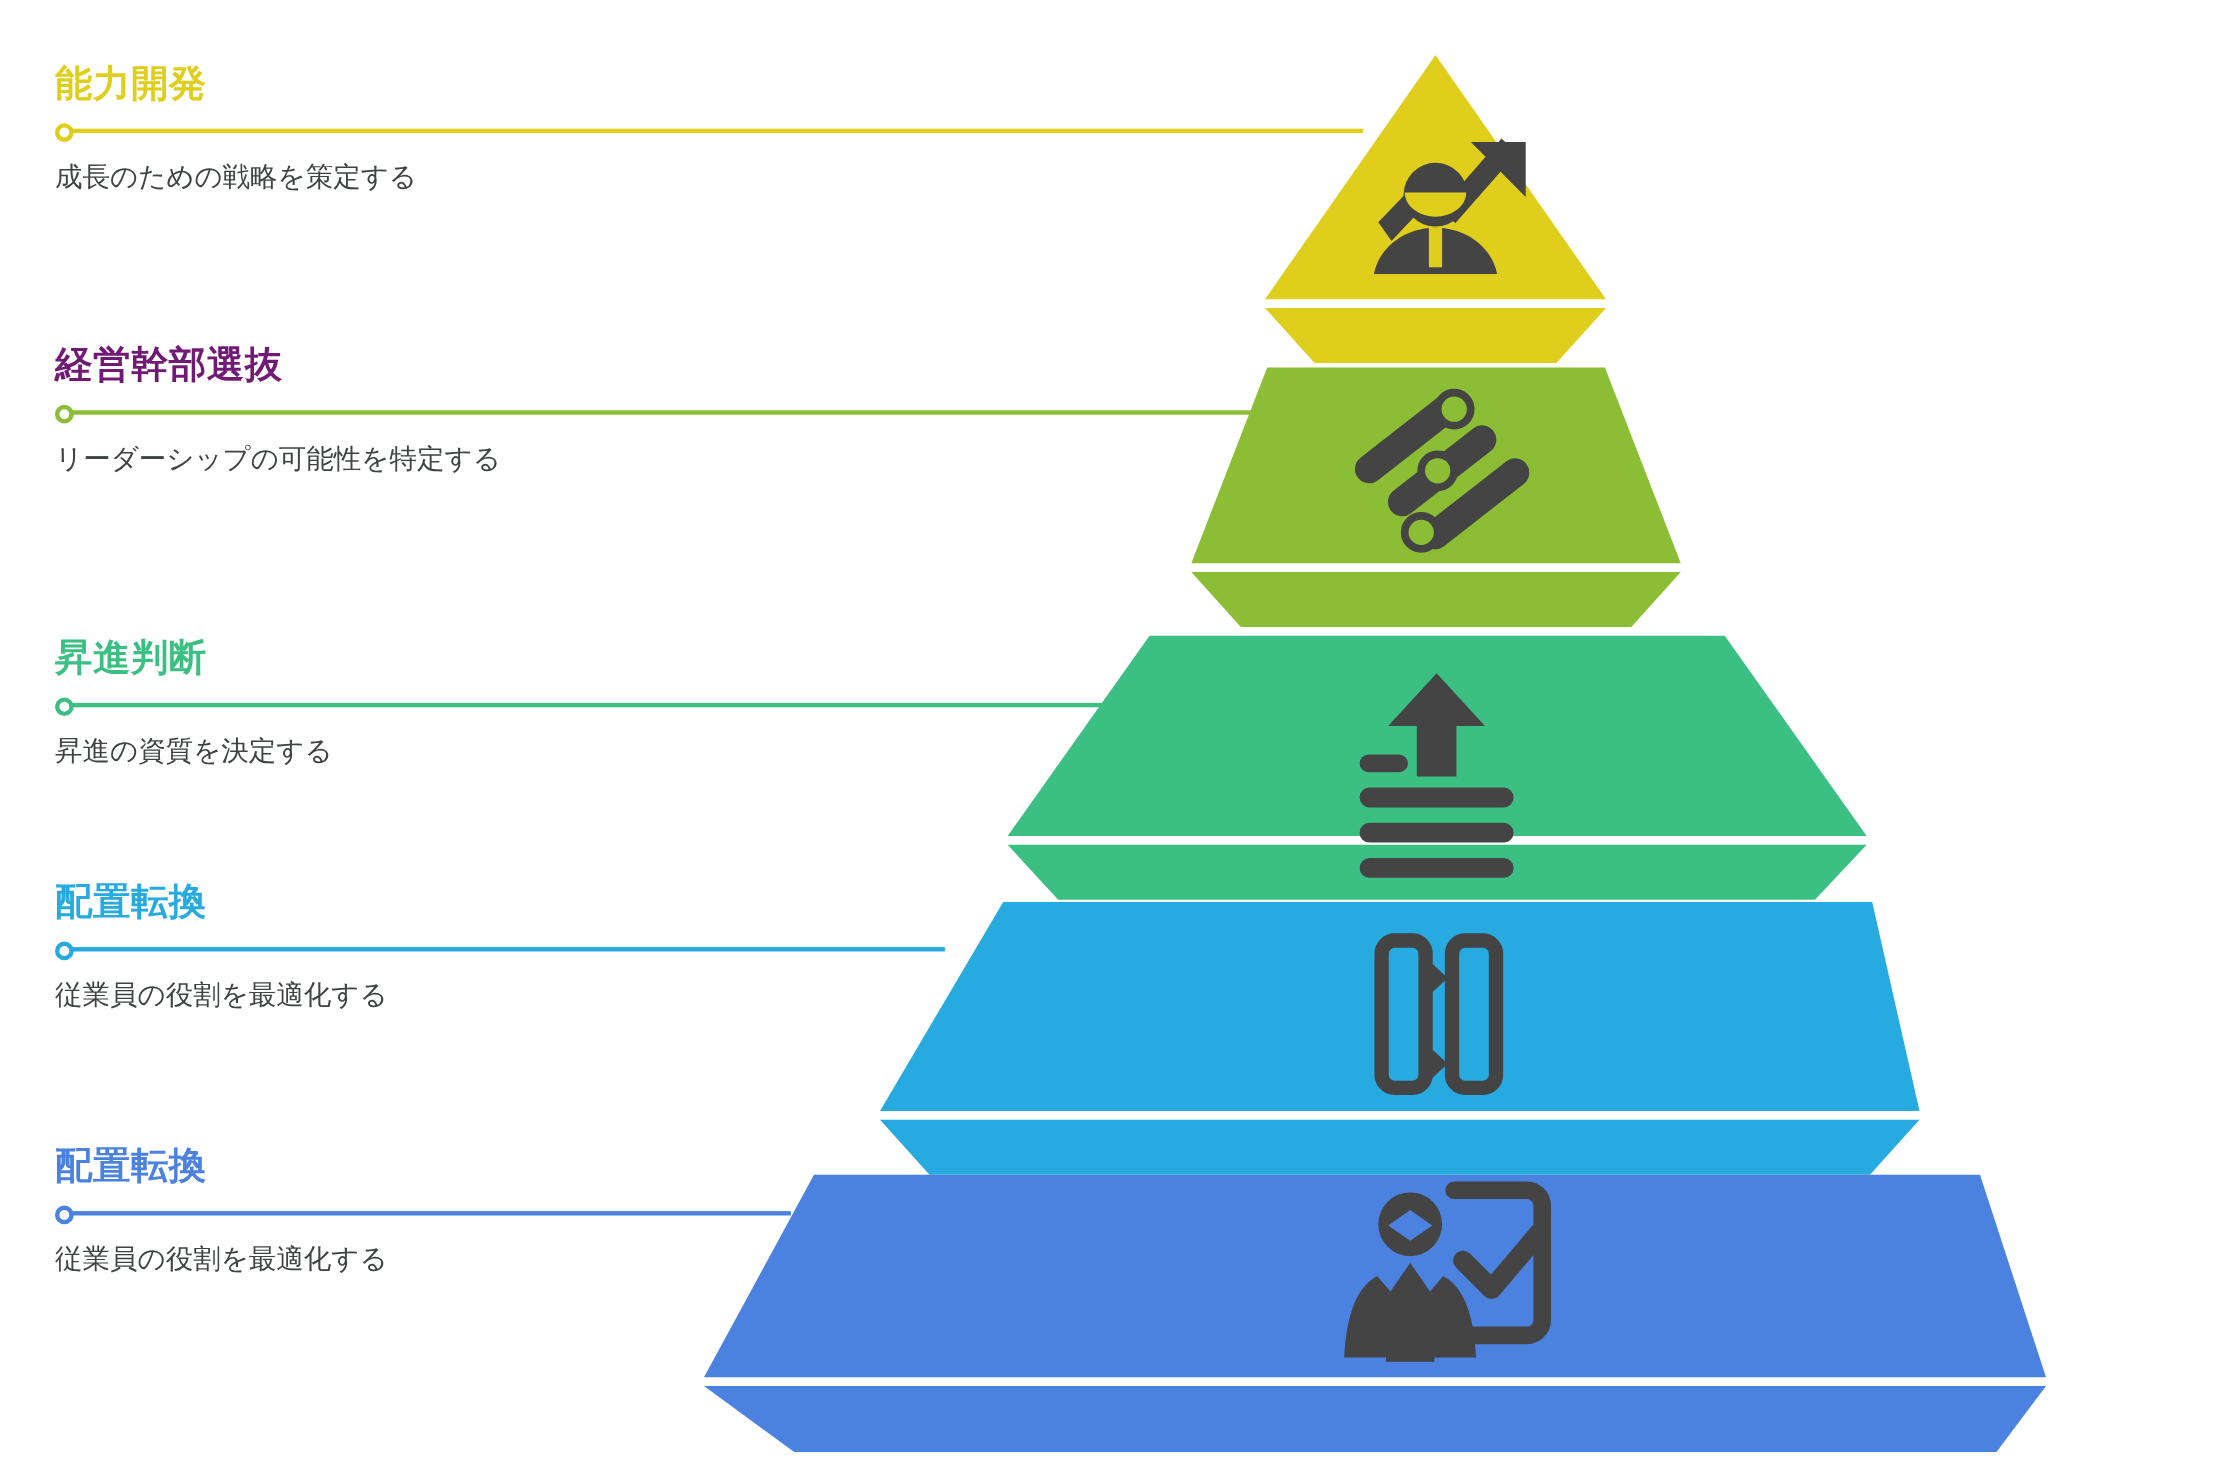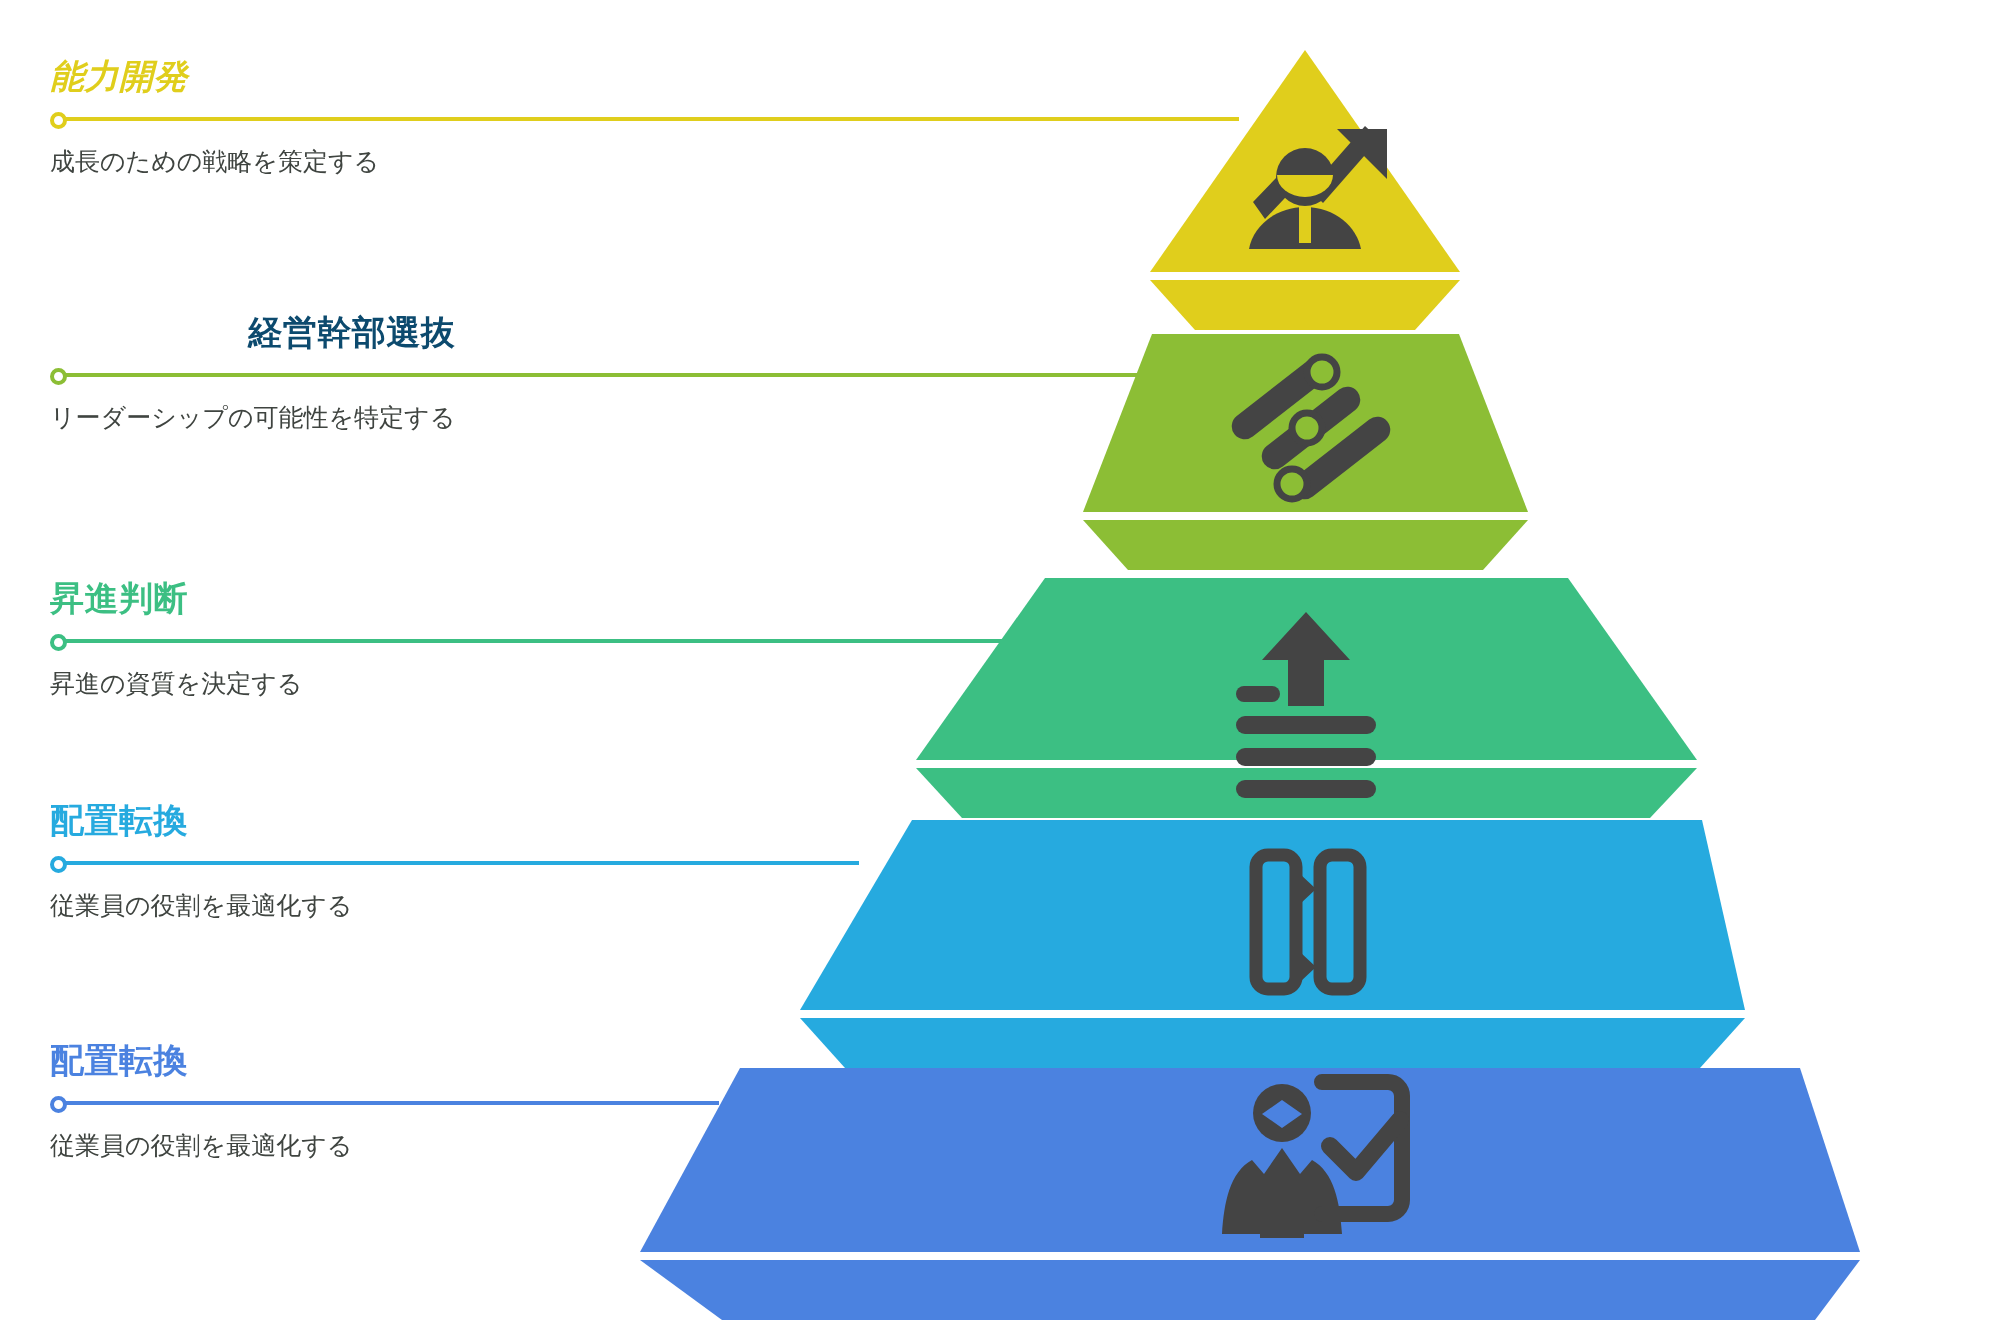--- a/index.html
+++ b/index.html
@@ -135,30 +135,30 @@
         <path d="M1282,1100 l20,14 -20,14 -20,-14 z" fill="#4B82E0"></path>
         <path d="M1282,1148 l-18,26 -12,-14 c-22,12 -28,42 -30,74 h120 c-2,-32 -8,-62 -30,-74 l-12,14 z"></path>
         <rect x="1260" y="1184" width="44" height="54"></rect>
         <path d="M1322,1082 h66 a14,14 0 0 1 14,14 v104 a14,14 0 0 1 -14,14 h-66" fill="none" stroke="#444444" stroke-width="16" stroke-linecap="round"></path>
         <path d="M1330,1146 l26,26 44,-52" fill="none" stroke="#444444" stroke-width="18" stroke-linecap="round" stroke-linejoin="round"></path>
       </g>
     </g>
   </svg>
 
   <div class="label-block" style="top:56px;">
-    <div class="label-title" style="color:#E0CE1C;font-style:italic;">能力開発</div>
+    <div class="label-title" style="color:#E0CE1C;">能力開発</div>
     <div class="connector" style="color:#E0CE1C;">
       <span class="dot"></span>
       <span class="rule" style="width:1175px;"></span>
     </div>
     <div class="label-desc">成長のための戦略を策定する</div>
   </div>
 
   <div class="label-block" style="top:312px;">
-    <div class="label-title" style="color:#0c4a6e;text-align:right;">経営幹部選抜</div>
+    <div class="label-title" style="color:#701a75;">経営幹部選抜</div>
     <div class="connector" style="color:#8CBE35;">
       <span class="dot"></span>
       <span class="rule" style="width:1085px;"></span>
     </div>
     <div class="label-desc">リーダーシップの可能性を特定する</div>
   </div>
 
   <div class="label-block" style="top:558px;margin-top:20px;">
     <div class="label-title" style="color:#3CBF83;">昇進判断</div>
     <div class="connector" style="color:#3CBF83;">

